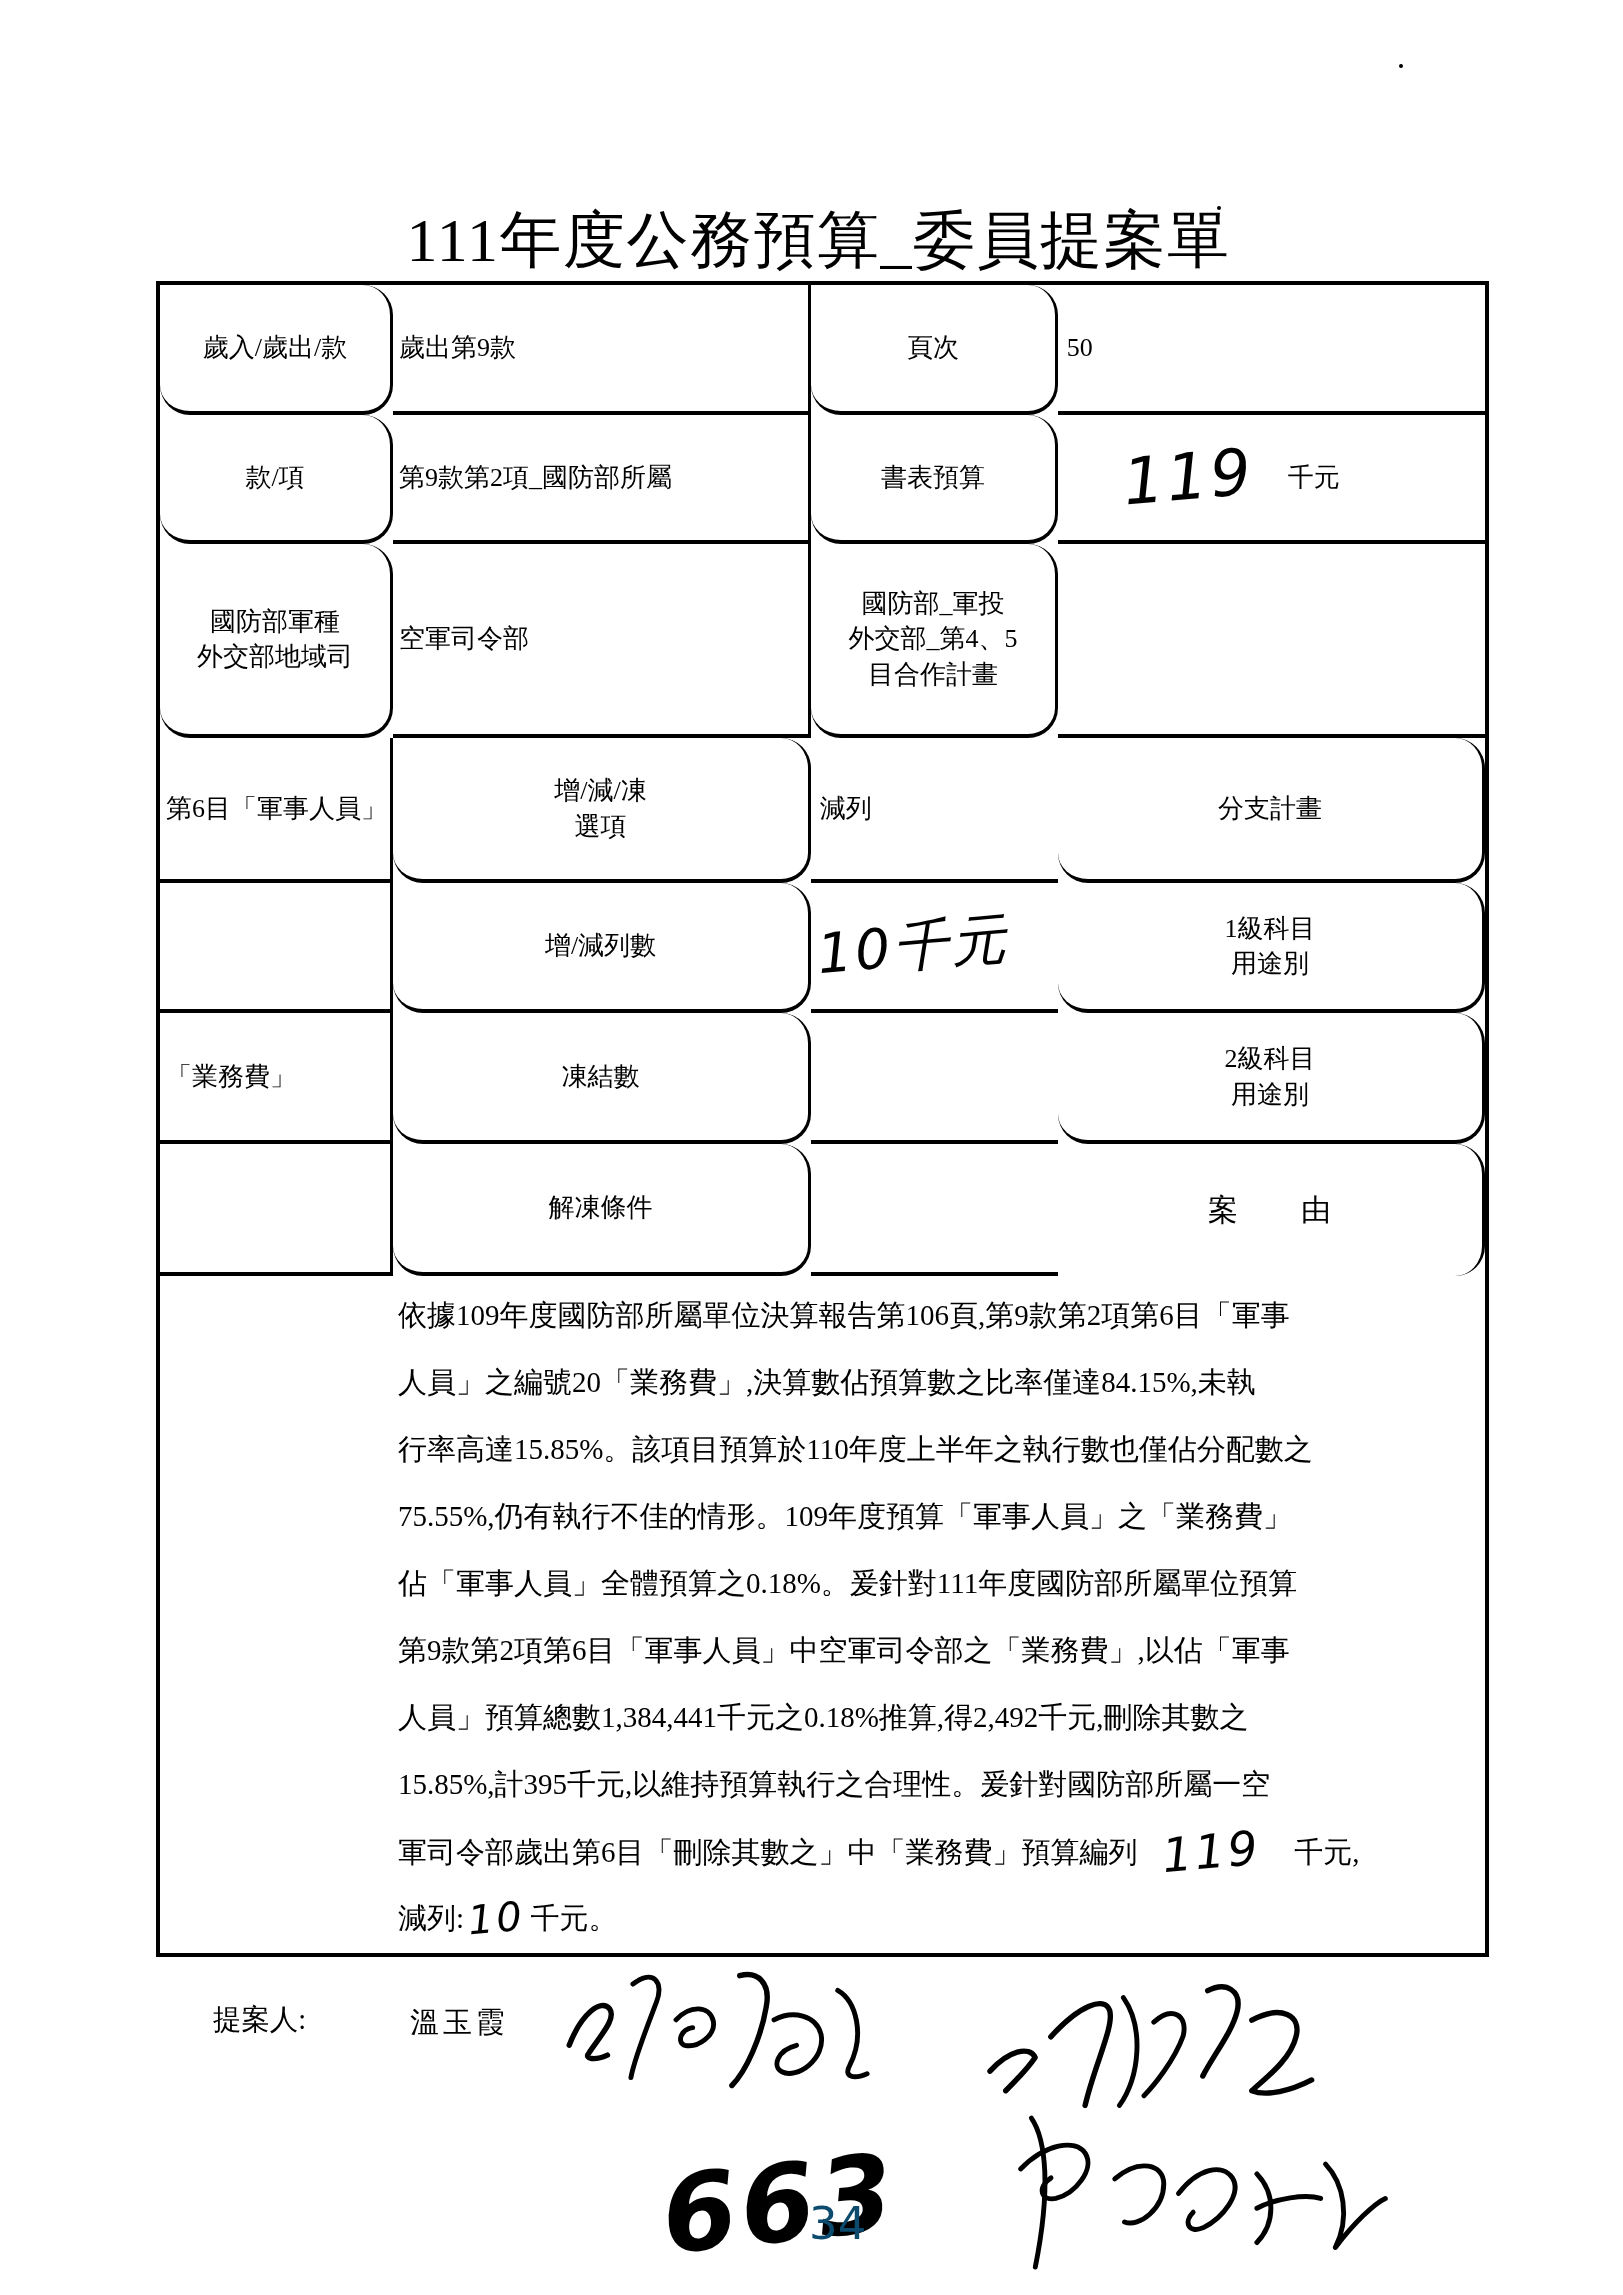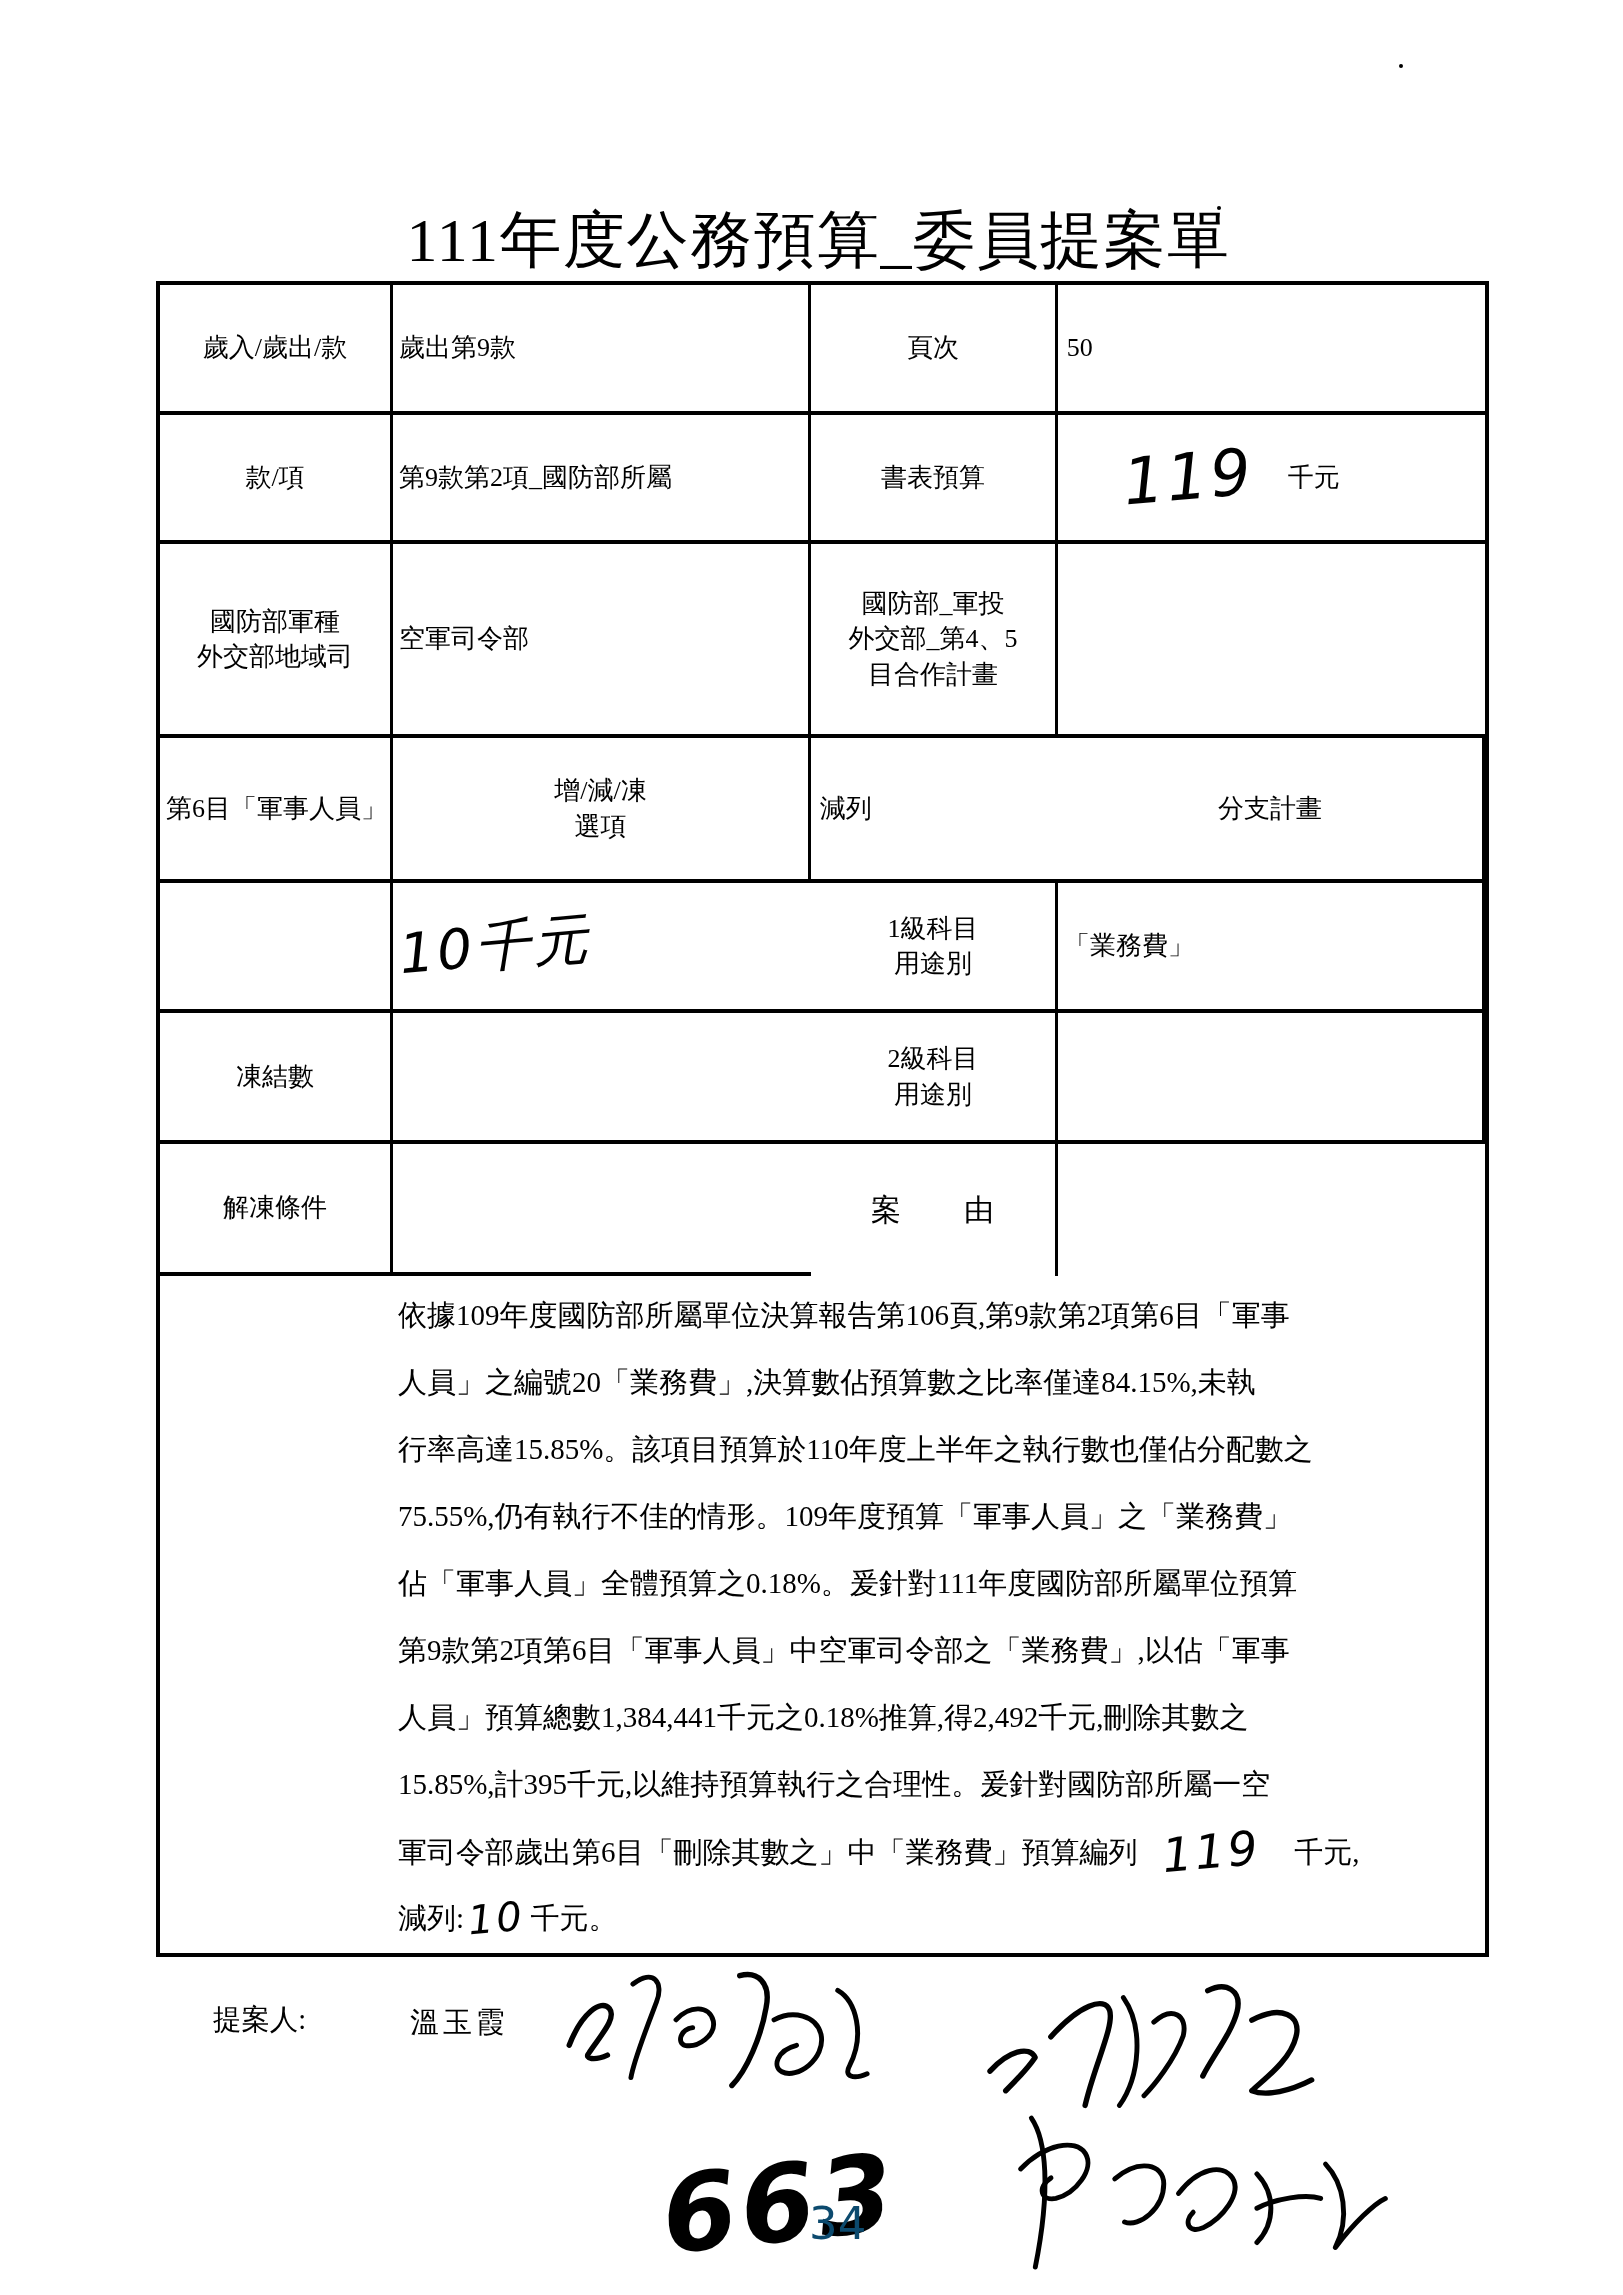--- a/index.html
+++ b/index.html
@@ -21,21 +21,21 @@
     grid-template-rows:130px 129px 194px 145px 130px 131px 132px 677px;
     border:4.9px solid #000;background:#fff;
   }
   .cell{
     border-right:3.4px solid #000;border-bottom:4.4px solid #000;
     display:flex;align-items:center;box-sizing:border-box;
     font-size:26px;line-height:1.35;
   }
   .cell.last-col{border-right:none;}
   .cell.last-row{border-bottom:none;}
-  .cell.label{justify-content:center;text-align:right;flex-direction:column;}
+  .cell.label{justify-content:center;text-align:right;flex-direction:column;border-radius:30px;}
   .cell.value{justify-content:flex-start;padding-left:5.9px;}
   .cell.value-pad{padding-left:8.8px;}
   .merged{grid-column:2/5;border-radius:28px;}
   .case-label{font-size:30px;letter-spacing:1px;}
   .case-text{
     display:block;padding:5.9px 6.9px 0 4.9px;font-size:29px;
   }
   .case-line{height:67px;line-height:67px;white-space:nowrap;}
   
   .hand{
@@ -122,20 +122,23 @@
   </div>
   <div class="cell value value-pad last-col">
       <span>減列</span>
     </div>
 
   <div class="cell label">
       <span>分支計畫</span>
     </div>
   <div class="cell value">
       <span></span>
+    </div>
+  <div class="cell label">
+      <span>增/減列數</span>
     </div>
   <div class="cell value last-col">
     <span class="hand hand-mid">10千元</span>
   </div>
 
   <div class="cell label">
     <span>1級科目</span>
     <span>用途別</span>
   </div>
   <div class="cell value">

